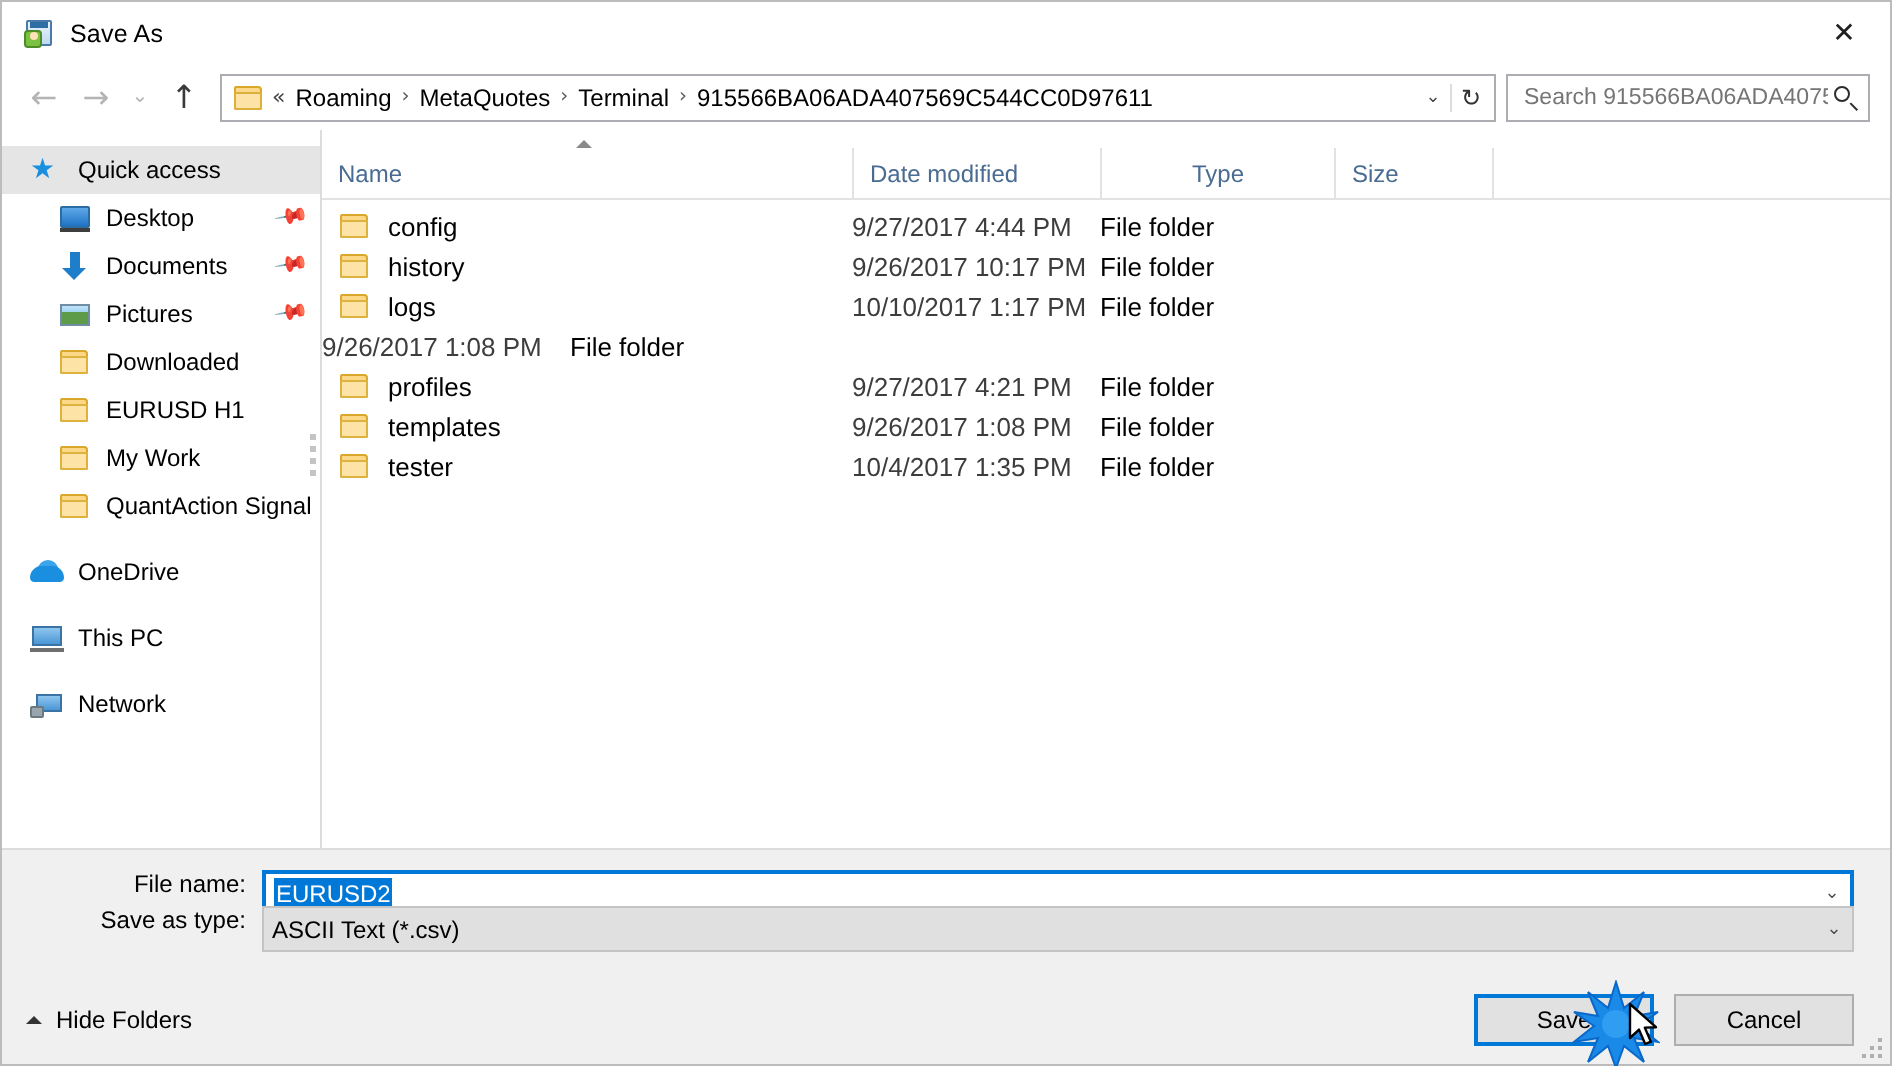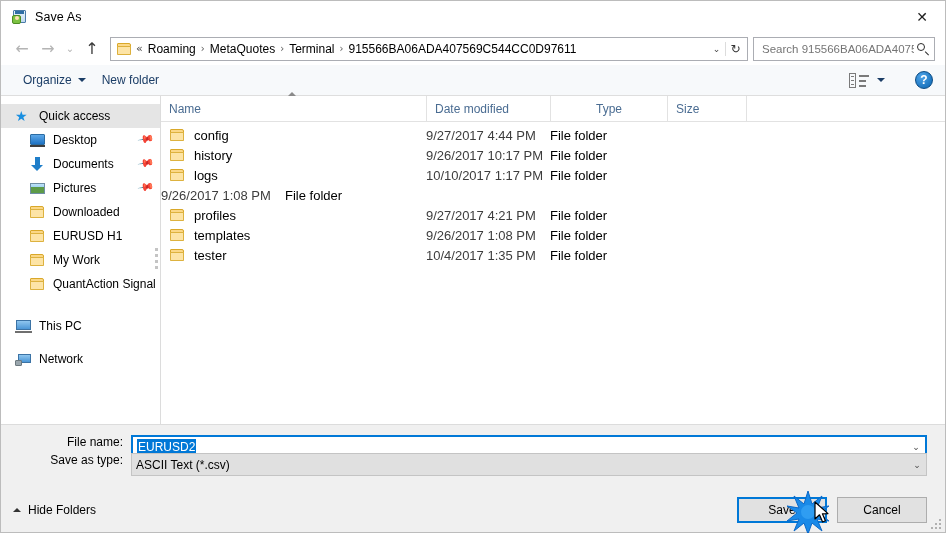--- a/index.html
+++ b/index.html
@@ -408,20 +408,21 @@
     margin-bottom: 3px;
   }
   .colheader {
     height: 26px;
     flex: 0 0 26px;
     display: flex;
     align-items: center;
     border-bottom: 1px solid #e2e2e2;
     background: #fff;
     position: relative;
+    margin-top: 9px;
   }
   .col {
     font-size: 12px;
     color: #4a6c92;
     padding-left: 8px;
     height: 26px;
     line-height: 26px;
     position: relative;
   }
   .col + .col { border-left: 1px solid #e2e2e2; }
@@ -616,41 +617,20 @@
 
     <div class="searchbox">
       <input type="text" placeholder="Search 915566BA06ADA40756..." style="">
       <span class="search-icon">
           <i></i>
           <b></b>
         </span>
     </div>
   </div>
 
-  <div class="toolbar">
-    <div class="tb-item">
-      <span>Organize</span>
-      <span class="tb-caret"></span>
-    </div>
-    <div class="tb-item">New folder</div>
-    <div class="tb-spacer"></div>
-    <div class="tb-item">
-      <span class="view-icon">
-        <span class="vpane"></span>
-        <span class="vdot" style="top:3px"></span>
-        <span class="vdot" style="top:7px"></span>
-        <span class="vdot" style="top:11px"></span>
-        <span class="vline" style="top:2px;width:10px"></span>
-        <span class="vline" style="top:7px;width:7px"></span>
-        <span class="vline" style="top:12px;width:7px"></span>
-      </span>
-      <span class="tb-caret"></span>
-    </div>
-    <div class="help-icon">?</div>
-  </div>
 
   <div class="body">
 
     <div class="sidebar">
       <div class="nav-row selected">
         <span class="nav-ico"><span class="ico-star">★</span></span>
         <span class="nav-label">Quick access</span>
       </div>
 
       <div class="nav-row level1">
@@ -707,20 +687,27 @@
 
       <div class="nav-row level1">
         <span class="nav-ico ico-folder">
             <span class="f-back"></span>
             <span class="f-front"></span>
           </span>
         <span class="nav-label">QuantAction Signal</span>
       </div>
 
       <div class="nav-group-gap"></div>
+      <div class="nav-row">
+        <span class="nav-ico ico-cloud">
+            <span class="c2"></span>
+            <span class="c1"></span>
+          </span>
+        <span class="nav-label">OneDrive</span>
+      </div>
 
       <div class="nav-group-gap"></div>
       <div class="nav-row">
         <span class="nav-ico ico-pc">
             <span class="scr"></span>
             <span class="base"></span>
           </span>
         <span class="nav-label">This PC</span>
       </div>
 

